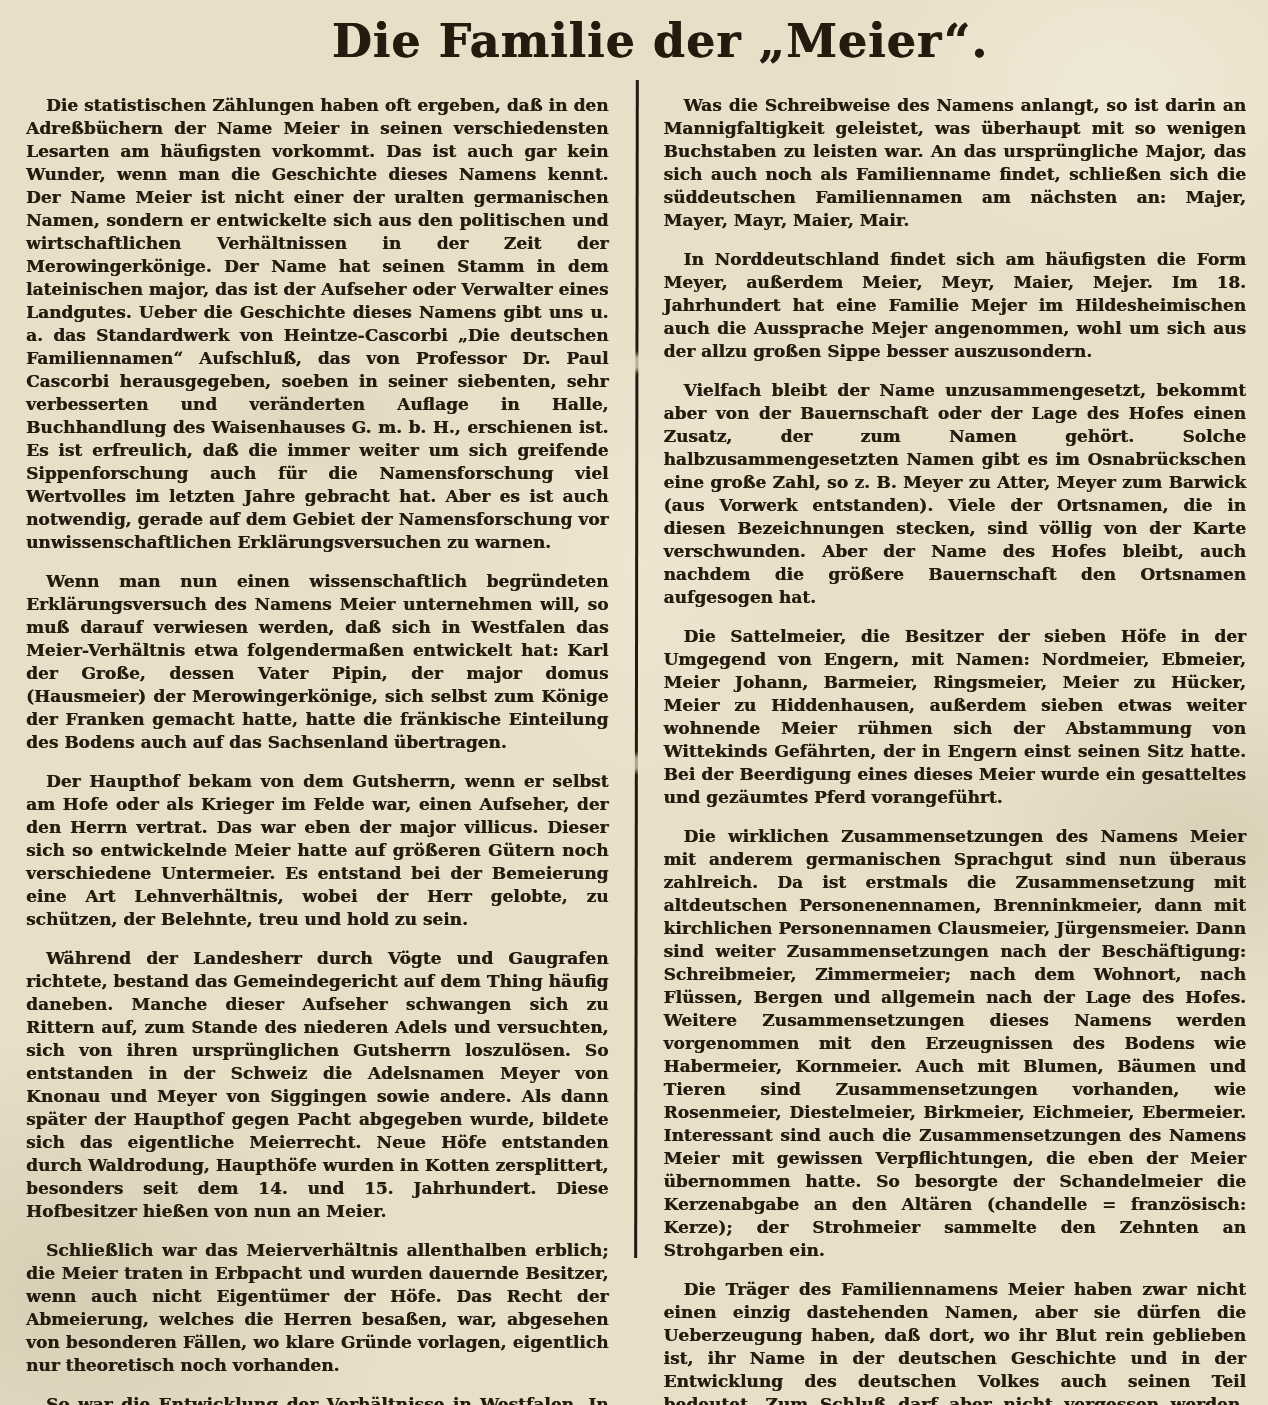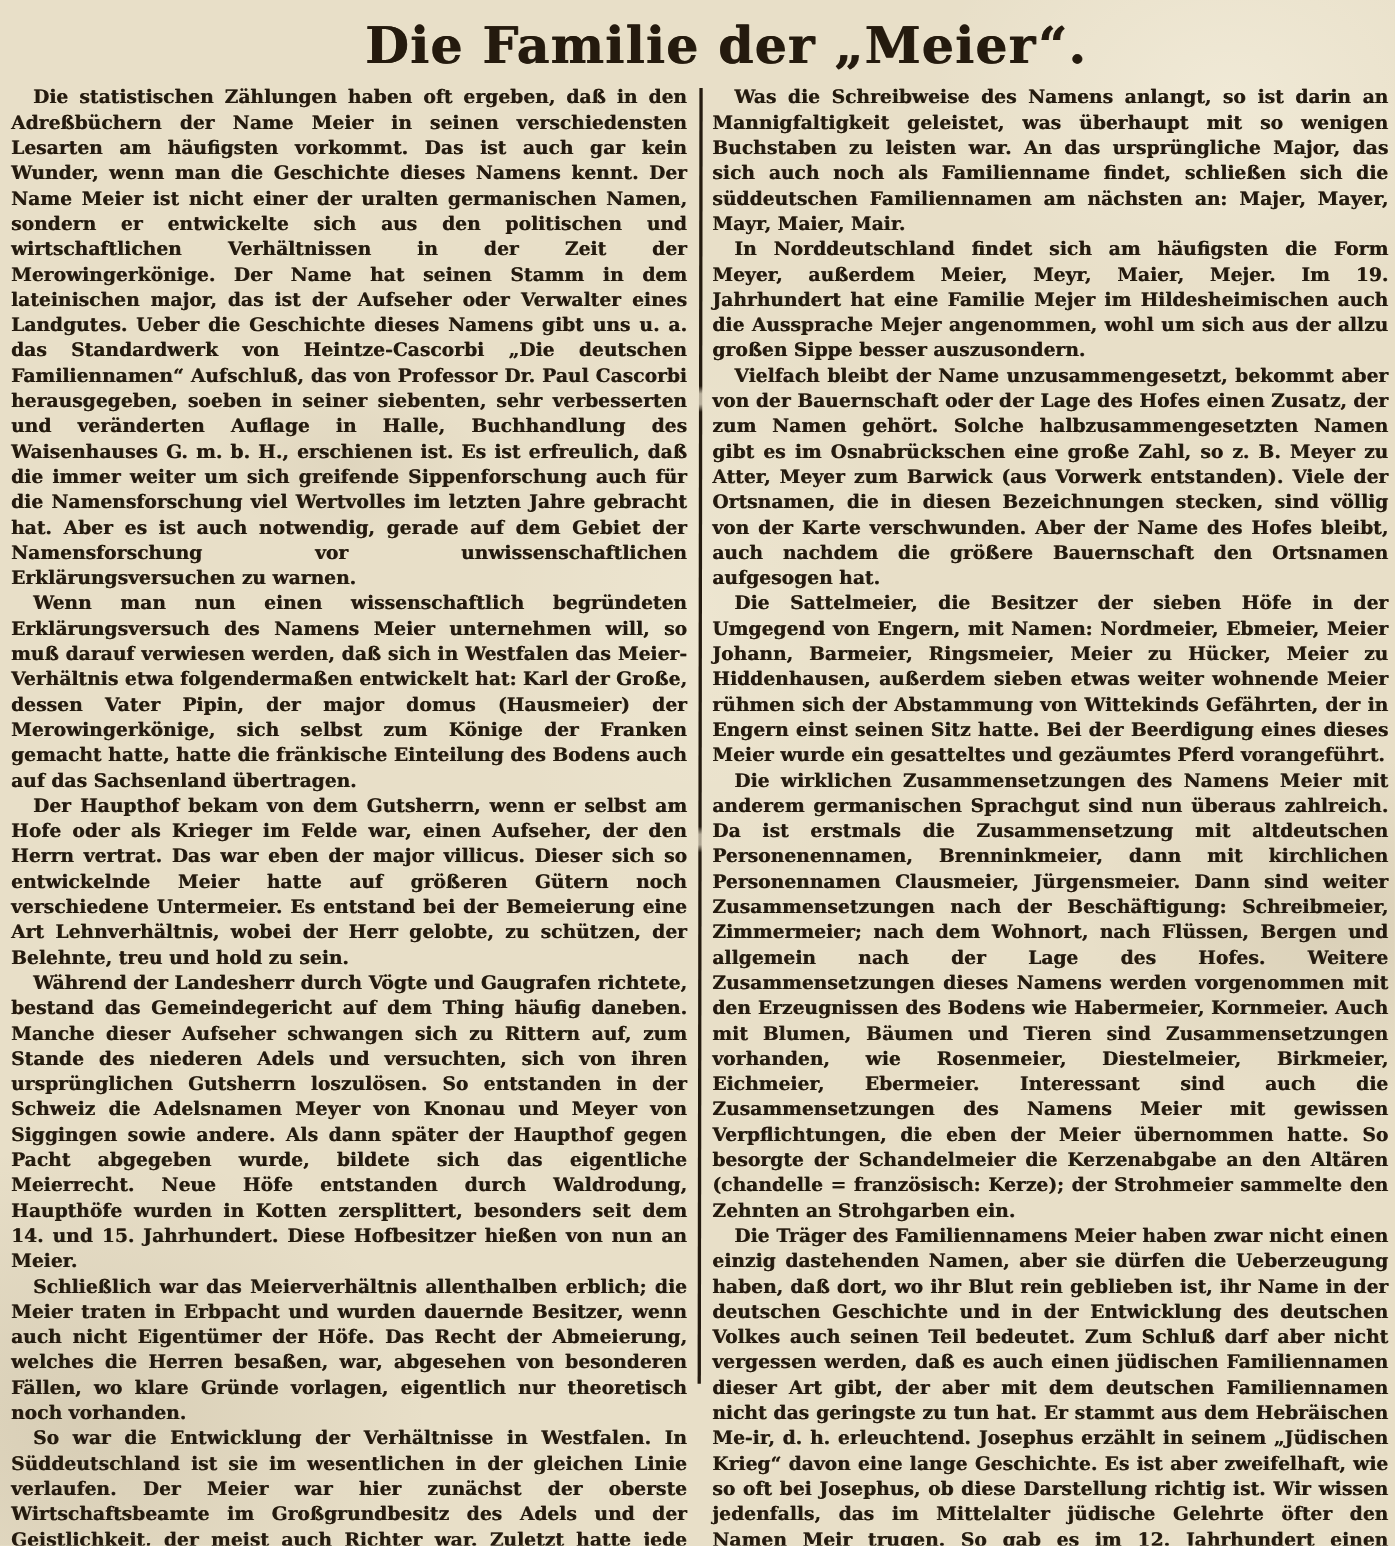--- a/index.html
+++ b/index.html
@@ -32,21 +32,21 @@
     padding: 0 6px 0 10px;
   }
   .col {
     flex: 1 1 0;
     font-size: 17px; font-weight: 700;
     line-height: 23px;
     text-align: justify;
     hyphens: auto;
     text-shadow: 0.45px 0 0 rgba(36,26,14,.75);
   }
-  .col p { margin: 0; text-indent: 20px; }
+  .col p { margin: 16px; text-indent: 20px; }
   .divider {
     width: 3px; min-height: 1178px;
     margin: 2px 10px 0 10px;
     background: linear-gradient(
       #241b10 0%, #241b10 23%,
       rgba(36,27,16,.25) 23.6%, rgba(36,27,16,.25) 24.4%,
       #241b10 25%, #241b10 57%,
       rgba(36,27,16,.3) 57.6%, rgba(36,27,16,.3) 58.4%,
       #241b10 59%, #241b10 100%);
     transform: rotate(0.08deg);
@@ -67,21 +67,21 @@
       <p>Der Haupthof bekam von dem Gutsherrn, wenn er selbst am Hofe oder als Krieger im Felde war, einen Aufseher, der den Herrn vertrat. Das war eben der major villicus. Dieser sich so entwickelnde Meier hatte auf größeren Gütern noch verschiedene Untermeier. Es entstand bei der Bemeierung eine Art Lehnverhältnis, wobei der Herr gelobte, zu schützen, der Belehnte, treu und hold zu sein.</p>
       <p>Während der Landesherr durch Vögte und Gaugrafen richtete, bestand das Gemeindegericht auf dem Thing häufig daneben. Manche dieser Aufseher schwangen sich zu Rittern auf, zum Stande des niederen Adels und versuchten, sich von ihren ursprünglichen Gutsherrn loszulösen. So entstanden in der Schweiz die Adelsnamen Meyer von Knonau und Meyer von Siggingen sowie andere. Als dann später der Haupthof gegen Pacht abgegeben wurde, bildete sich das eigentliche Meierrecht. Neue Höfe entstanden durch Waldrodung, Haupthöfe wurden in Kotten zersplittert, besonders seit dem 14. und 15. Jahrhundert. Diese Hofbesitzer hießen von nun an Meier.</p>
       <p>Schließlich war das Meierverhältnis allenthalben erblich; die Meier traten in Erbpacht und wurden dauernde Besitzer, wenn auch nicht Eigentümer der Höfe. Das Recht der Abmeierung, welches die Herren besaßen, war, abgesehen von besonderen Fällen, wo klare Gründe vorlagen, eigentlich nur theoretisch noch vorhanden.</p>
       <p><span>So war die Entwicklung der Verhältnisse in Westfalen. In Süddeutschland ist sie im wesentlichen in der gleichen Linie verlaufen. Der Meier war hier zunächst der oberste Wirtschaftsbeamte im Großgrundbesitz des Adels und der Geistlichkeit, der meist auch Richter war. Zuletzt hatte jede größere bäuerliche Gutseinheit, d. i. jeder Hof, einen Meier als</span> </p>
     </div>
 
     <div class="divider"></div>
 
     <div class="col">
       <p>Was die Schreibweise des Namens anlangt, so ist darin an Mannigfaltigkeit geleistet, was überhaupt mit so wenigen Buchstaben zu leisten war. An das ursprüngliche Major, das sich auch noch als Familienname findet, schließen sich die süddeutschen Familiennamen am nächsten an: Majer, Mayer, Mayr, Maier, Mair.</p>
-      <p>In Norddeutschland findet sich am häufigsten die Form Meyer, außerdem Meier, Meyr, Maier, Mejer. Im 19. Jahrhundert hat eine Familie Mejer im Hildesheimischen auch die Aussprache Mejer angenommen, wohl um sich aus der allzu großen Sippe besser auszusondern.</p>
+      <p>In Norddeutschland findet sich am häufigsten die Form Meyer, außerdem Meier, Meyr, Maier, Mejer. Im 18. Jahrhundert hat eine Familie Mejer im Hildesheimischen auch die Aussprache Mejer angenommen, wohl um sich aus der allzu großen Sippe besser auszusondern.</p>
       <p>Vielfach bleibt der Name unzusammengesetzt, bekommt aber von der Bauernschaft oder der Lage des Hofes einen Zusatz, der zum Namen gehört. Solche halbzusammengesetzten Namen gibt es im Osnabrückschen eine große Zahl, so z. B. Meyer zu Atter, Meyer zum Barwick (aus Vorwerk entstanden). Viele der Ortsnamen, die in diesen Bezeichnungen stecken, sind völlig von der Karte verschwunden. Aber der Name des Hofes bleibt, auch nachdem die größere Bauernschaft den Ortsnamen aufgesogen hat.</p>
       <p>Die Sattelmeier, die Besitzer der sieben Höfe in der Umgegend von Engern, mit Namen: Nordmeier, Ebmeier, Meier Johann, Barmeier, Ringsmeier, Meier zu Hücker, Meier zu Hiddenhausen, außerdem sieben etwas weiter wohnende Meier rühmen sich der Abstammung von Wittekinds Gefährten, der in Engern einst seinen Sitz hatte. Bei der Beerdigung eines dieses Meier wurde ein gesatteltes und gezäumtes Pferd vorangeführt.</p>
       <p>Die wirklichen Zusammensetzungen des Namens Meier mit anderem germanischen Sprachgut sind nun überaus zahlreich. Da ist erstmals die Zusammensetzung mit altdeutschen Personenennamen, Brenninkmeier, dann mit kirchlichen Personennamen Clausmeier, Jürgensmeier. Dann sind weiter Zusammensetzungen nach der Beschäftigung: Schreibmeier, Zimmermeier; nach dem Wohnort, nach Flüssen, Bergen und allgemein nach der Lage des Hofes. Weitere Zusammensetzungen dieses Namens werden vorgenommen mit den Erzeugnissen des Bodens wie Habermeier, Kornmeier. Auch mit Blumen, Bäumen und Tieren sind Zusammensetzungen vorhanden, wie Rosenmeier, Diestelmeier, Birkmeier, Eichmeier, Ebermeier. Interessant sind auch die Zusammensetzungen des Namens Meier mit gewissen Verpflichtungen, die eben der Meier übernommen hatte. So besorgte der Schandelmeier die Kerzenabgabe an den Altären (chandelle = französisch: Kerze); der Strohmeier sammelte den Zehnten an Strohgarben ein.</p>
       <p>Die Träger des Familiennamens Meier haben zwar nicht einen einzig dastehenden Namen, aber sie dürfen die Ueberzeugung haben, daß dort, wo ihr Blut rein geblieben ist, ihr Name in der deutschen Geschichte und in der Entwicklung des deutschen Volkes auch seinen Teil bedeutet. Zum Schluß darf aber nicht vergessen werden, daß es auch einen jüdischen Familiennamen dieser Art gibt, der aber mit dem deutschen Familiennamen nicht das geringste zu tun hat. Er stammt aus dem Hebräischen Me-ir, d. h. erleuchtend. Josephus erzählt in seinem „Jüdischen Krieg“ davon eine lange Geschichte. Es ist aber zweifelhaft, wie so oft bei Josephus, ob diese Darstellung richtig ist. Wir wissen jedenfalls, das im Mittelalter jüdische Gelehrte öfter den Namen Meir trugen. So gab es im 12. Jahrhundert einen Bibelerklärer Samuel ben Meir. Jüdische Zusammensetzungen sind außerdem Meyerfeld, Meyerheim, Meyersohn, Meyerstein und Meyerbeer.</p>
     </div>
 
   </div>
 
 </div>
 

